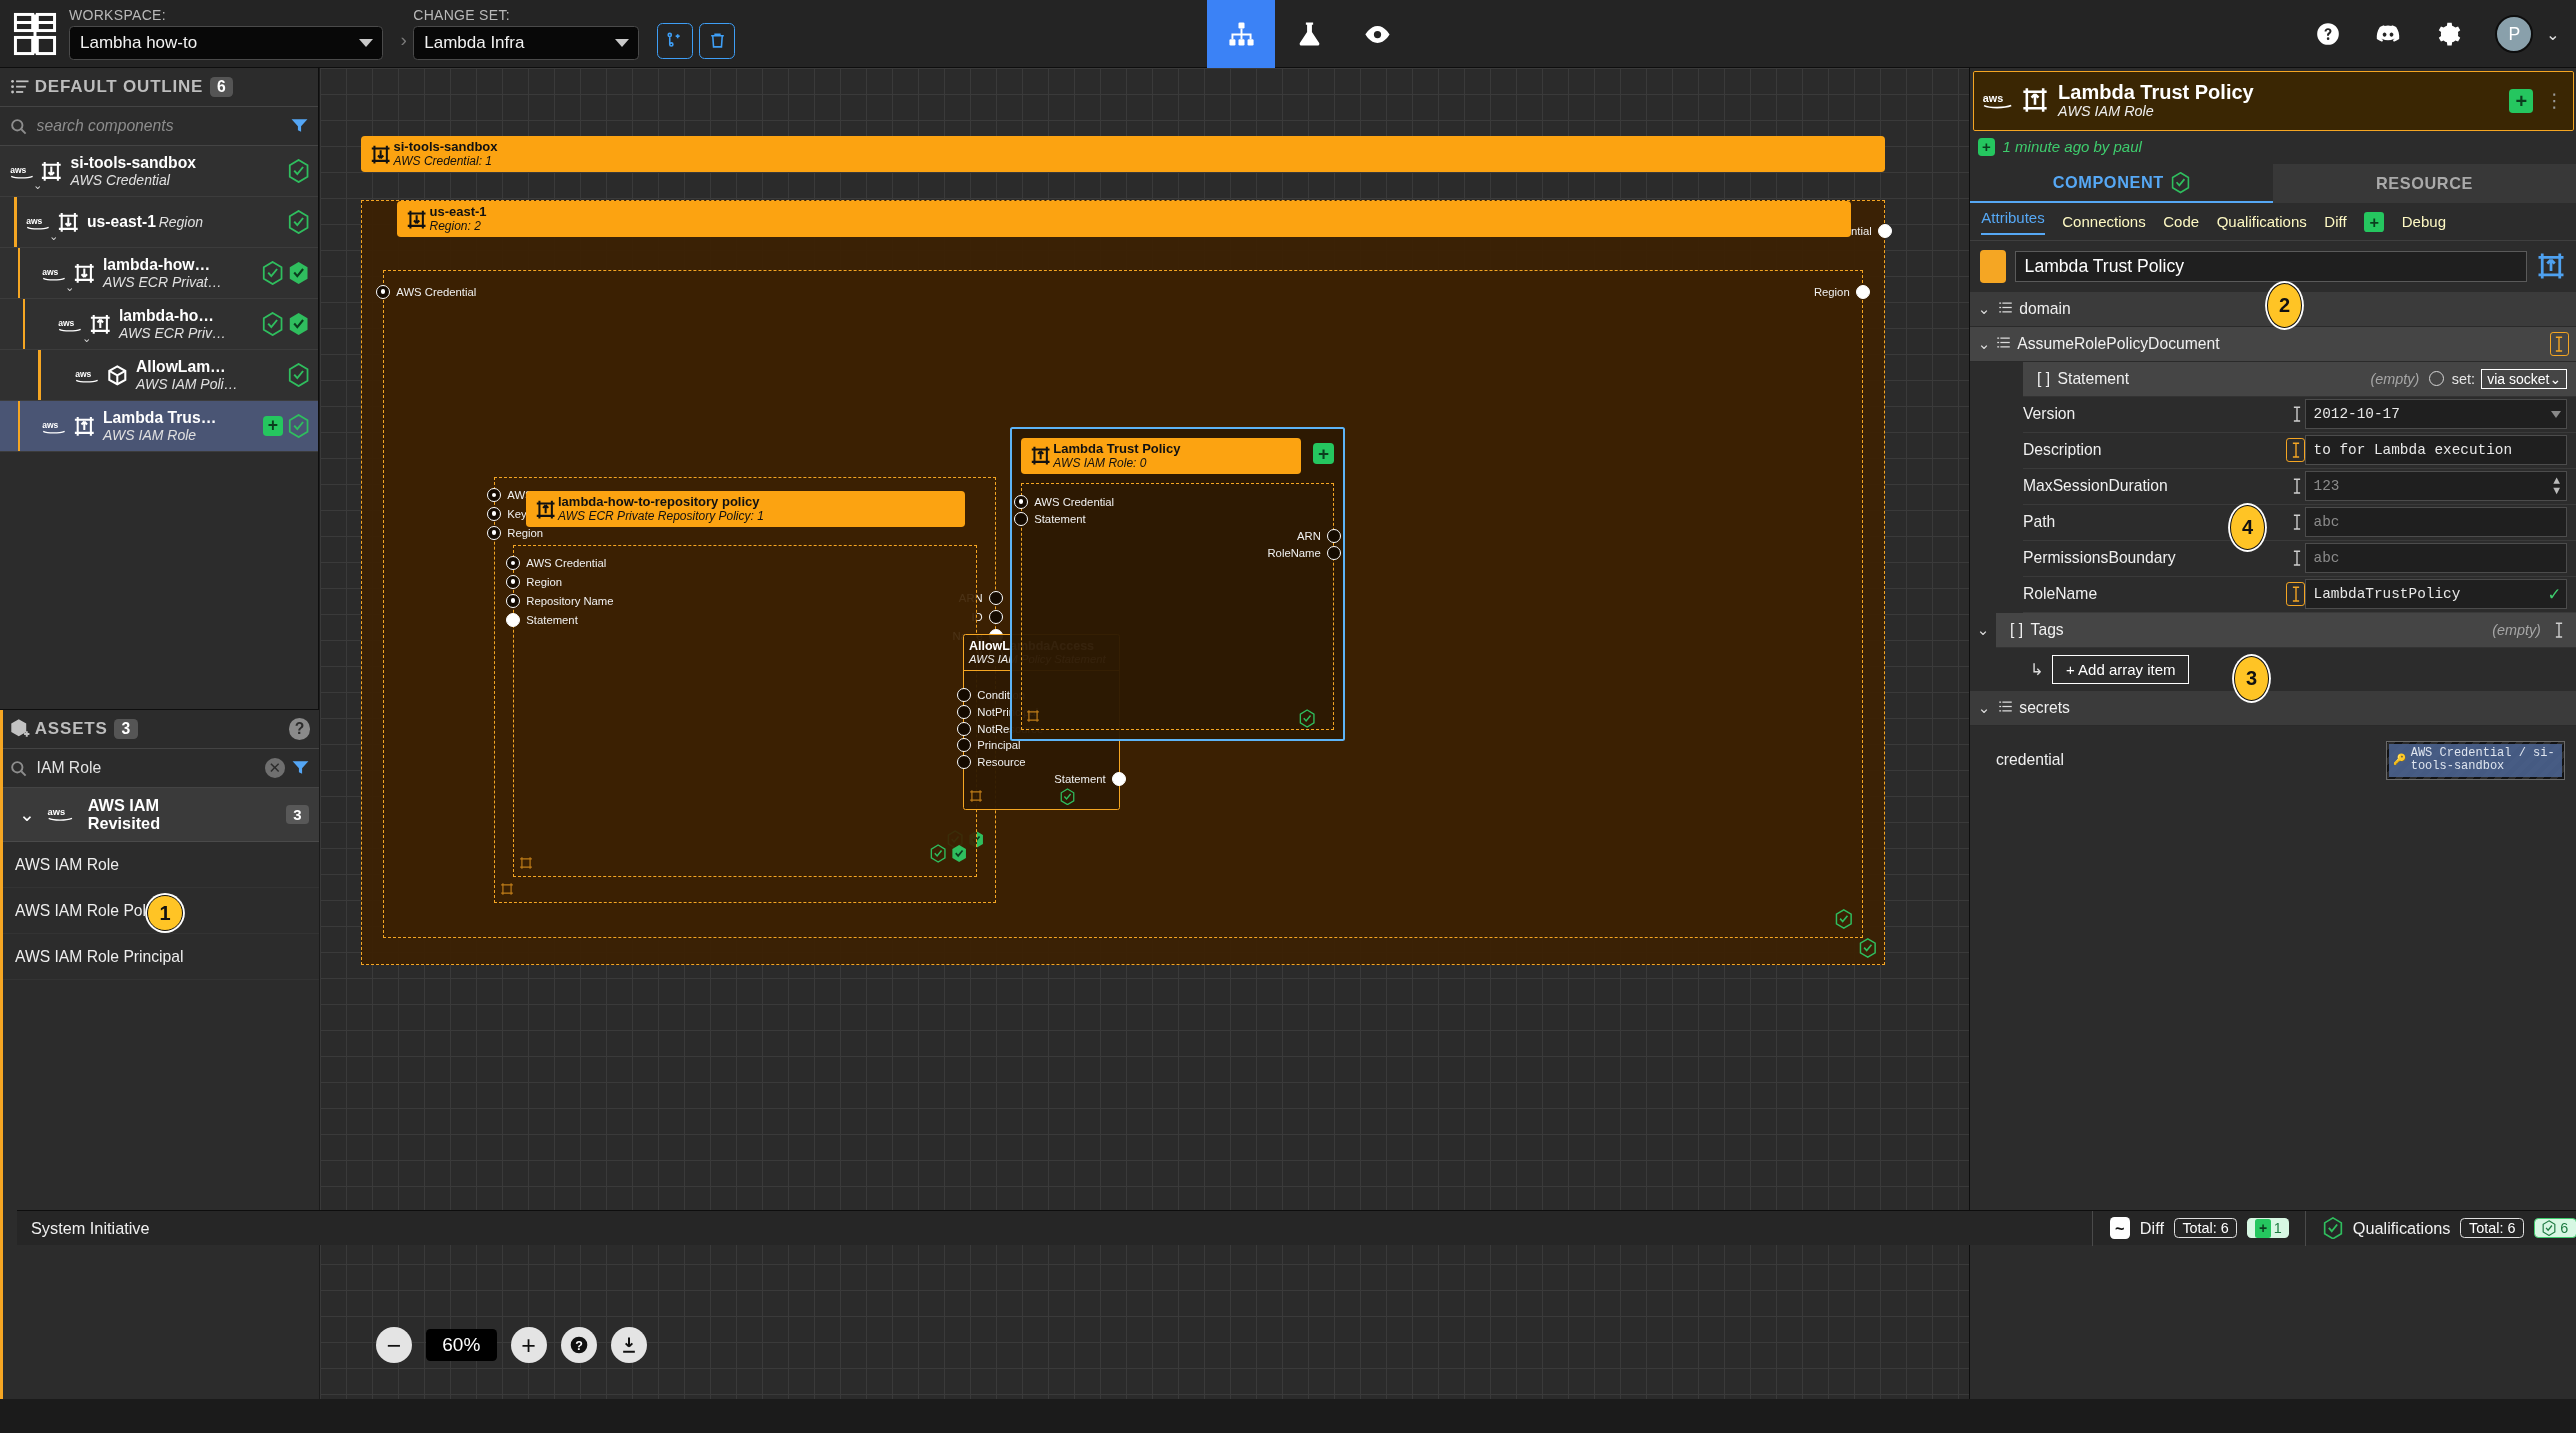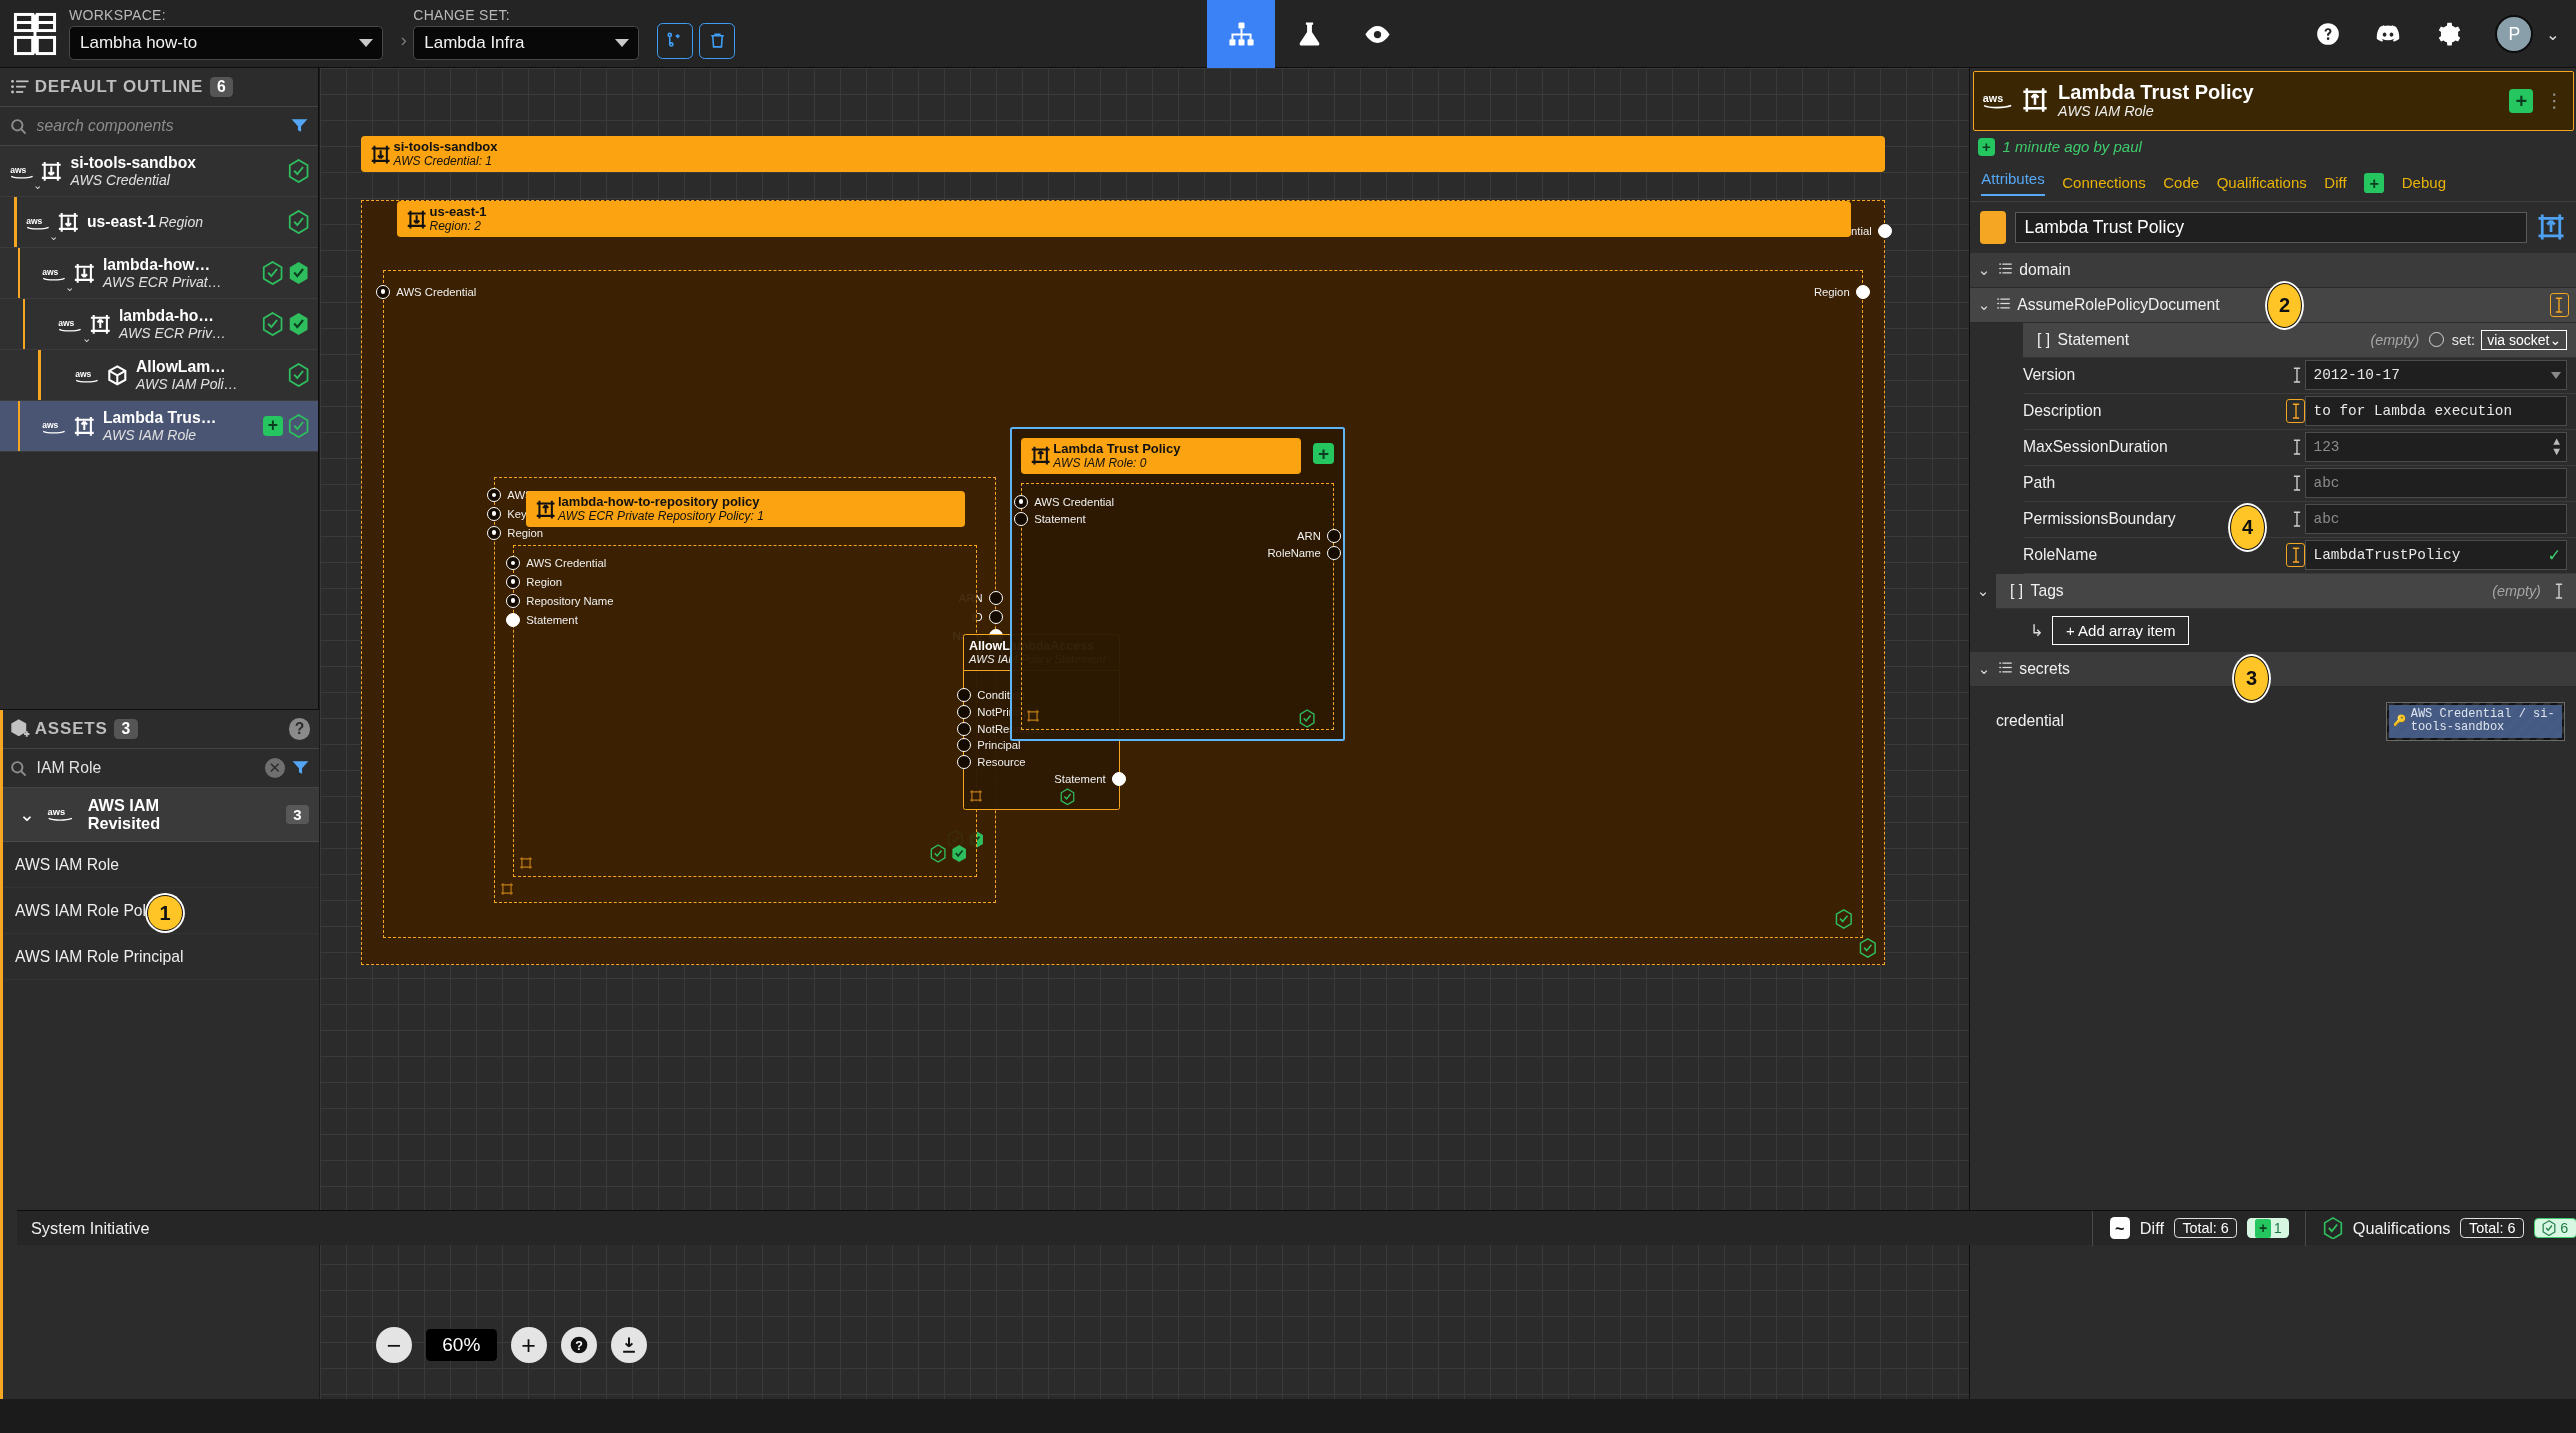--- a/index.html
+++ b/index.html
@@ -267,21 +267,21 @@
     flex: 1; display: flex; align-items: center; justify-content: center; gap: 7.5px;
     font-size: 16.3px; font-weight: bold; letter-spacing: 0.6px;
   }
   .big-tab.active { color: #56a8f5; border-bottom: 2.5px solid #56a8f5; }
   .big-tab.inactive { color: #aaa; background: #383838; }
 
   .sub-tabs {
     display: flex; align-items: center; gap: 17.6px; height: 38px;
     padding: 0 11.3px; border-bottom: 1.3px solid #3f3f3f;
   }
-  .sub-tab { font-size: 15px; color: #eab308; }
+  .sub-tab { font-size: 15px; color: #fef9c3; }
   .sub-tab.active { color: #56a8f5; border-bottom: 2.5px solid #56a8f5; padding-bottom: 7.5px; }
   .sub-plus {
     width: 20px; height: 20px; background: #25c65f; border-radius: 3.1px;
     display: flex; align-items: center; justify-content: center;
     color: #0b3d1e; font-size: 16.3px; font-weight: bold; line-height: 1;
   }
 
   .name-row { display: flex; align-items: center; padding: 8.8px 10px; gap: 8.8px; }
   .color-chip { width: 26px; height: 33px; background: #f5a623; border-radius: 3.8px; }
   .name-input {
@@ -1015,20 +1015,32 @@
       </span>
       <span class="rp-plus">+</span>
       <span class="kebab">⋮</span>
     </div>
 
     <div class="rp-meta">
       <span class="plus-sq">+</span>
       <span class="txt">1 minute ago by paul</span>
     </div>
 
+    <div class="big-tabs">
+      <div class="big-tab active">
+        <span>COMPONENT</span>
+        <svg class="hex" viewBox="0 0 24 27" style="width:19px;height:21.3px;">
+            <path d="M12 1l10 6v13l-10 6L2 20V7z" fill="none" stroke="#2fbe5e" stroke-width="2"></path>
+            <path d="M7 13l3.5 4L17 9" fill="none" stroke="#2fbe5e" stroke-width="2.2"></path>
+          </svg>
+      </div>
+      <div class="big-tab inactive">
+        <span>RESOURCE</span>
+      </div>
+    </div>
 
     <div class="sub-tabs">
       <span class="sub-tab active">Attributes</span>
       <span class="sub-tab">Connections</span>
       <span class="sub-tab">Code</span>
       <span class="sub-tab">Qualifications</span>
       <span class="sub-tab">Diff</span>
       <span class="sub-plus">+</span>
       <span class="sub-tab">Debug</span>
     </div>

